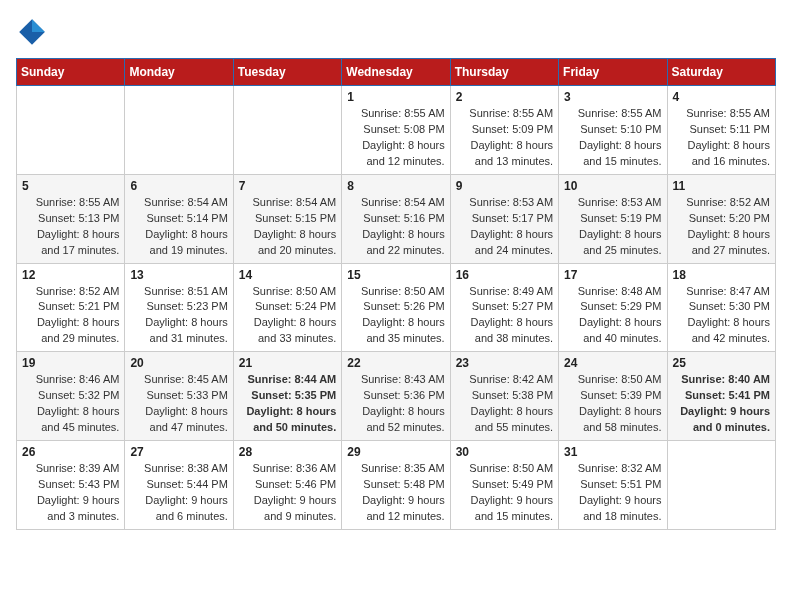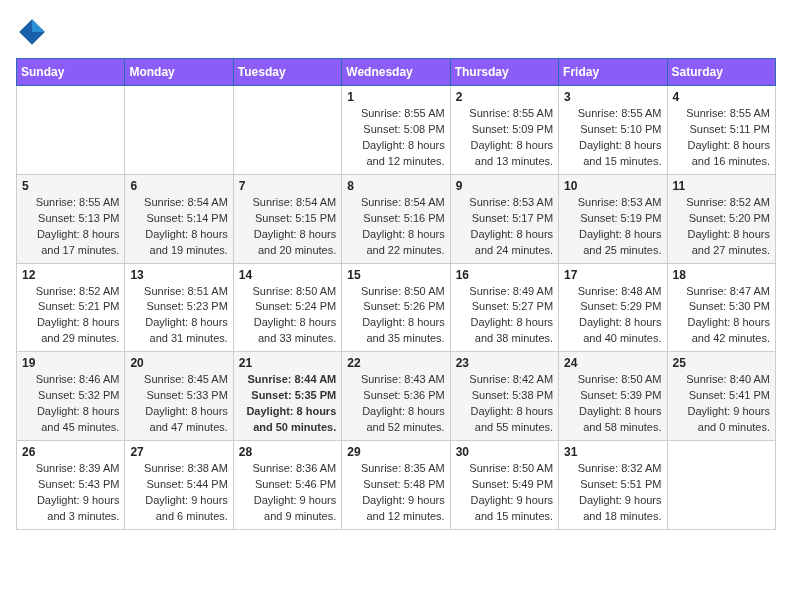--- a/index.html
+++ b/index.html
@@ -43,21 +43,21 @@
     .location {
       font-size: 15px;
       color: #444;
     }
     .calendar {
       width: 100%;
       border-collapse: collapse;
       font-size: 11px;
     }
     .calendar thead tr th {
-      background: #8b5cf6;
+      background: #b91c1c;
       color: #fff;
       padding: 6px 4px;
       text-align: left;
       font-size: 12px;
       font-weight: bold;
       border: 1px solid #2a6ab0;
     }
     .calendar tbody tr td {
       border: 1px solid #ccc;
       vertical-align: top;
@@ -293,21 +293,21 @@
         </td>
         <td>
           <span class="day-num">24</span>
           <div class="day-info" style="white-space: pre-line;">Sunrise: 8:50 AM
 Sunset: 5:39 PM
 Daylight: 8 hours
 and 58 minutes.</div>
         </td>
         <td>
           <span class="day-num">25</span>
-          <div class="day-info" style="white-space: pre-line;">Sunrise: 8:40 AM
+          <div class="day-info" style="white-space: pre-line; font-weight: bold;">Sunrise: 8:40 AM
 Sunset: 5:41 PM
 Daylight: 9 hours
 and 0 minutes.</div>
         </td>
       </tr>
       <tr>
         <td>
           <span class="day-num">26</span>
           <div class="day-info" style="white-space: pre-line;">Sunrise: 8:39 AM
 Sunset: 5:43 PM

